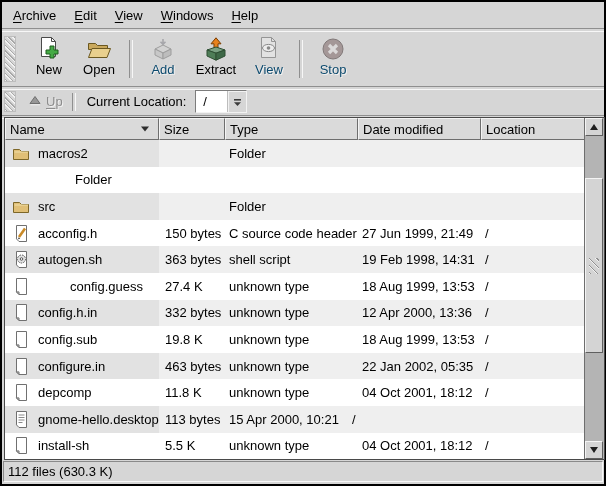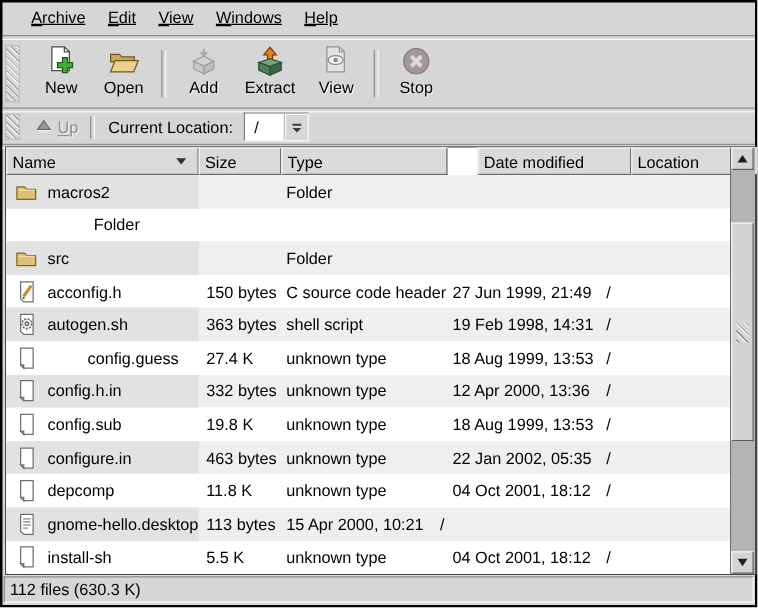--- a/index.html
+++ b/index.html
@@ -4,33 +4,33 @@
 <style>
   html,body{margin:0;padding:0;}
   body{width:606px;height:486px;font-family:"Liberation Sans","DejaVu Sans",sans-serif;font-size:13px;color:#000;-webkit-font-smoothing:antialiased;}
   #window{position:relative;width:606px;height:486px;background:#000;overflow:hidden;}
   #content{position:absolute;inset:2px;background:#d6d6d6;}
 
   
   .groove{position:absolute;left:0;right:0;height:2px;border-top:1px solid #8f8f8f;border-bottom:1px solid #f7f7f7;}
 
   
-  #menubar{position:absolute;top:0;left:0;right:0;height:26px;display:flex;padding-left:14px;text-decoration:underline;}
+  #menubar{position:absolute;top:0;left:0;right:0;height:26px;display:flex;align-items:center;padding-left:2px;}
   .menu-item{padding:4px 9px;cursor:default;}
   .ul{text-decoration:underline;text-underline-offset:2px;}
 
   
   #toolbar{position:absolute;top:29px;left:0;right:0;height:55px;display:flex;align-items:center;}
   .drag-handle{width:10px;height:44px;margin-left:2px;background:repeating-linear-gradient(45deg,#f2f2f2 0 1px,#a8a8a8 1px 2px,#d6d6d6 2px 4px);border:1px solid #bdbdbd;}
   #toolbar .drag-handle{margin-right:8px;}
   .tb-btn{width:50px;height:48px;display:flex;flex-direction:column;align-items:center;justify-content:flex-start;padding-top:1px;}
   .tb-btn.wide{width:56px;}
   .tb-icon{height:27px;display:flex;align-items:center;justify-content:center;}
   .tb-label{font-size:13px;line-height:16px;}
-  .tb-btn.disabled .tb-label{color:#000000;text-shadow:1px 1px 0 #f2f2f2;}
+  .tb-btn.disabled .tb-label{color:#0c4a6e;text-shadow:1px 1px 0 #f2f2f2;}
   .tb-btn.disabled .tb-icon{filter:grayscale(75%) opacity(.55);}
   .tb-sep{width:2px;height:38px;margin:0 5px;border-left:1px solid #8f8f8f;border-right:1px solid #f7f7f7;}
 
   
   #locationbar{position:absolute;top:86px;left:0;right:0;height:27px;display:flex;align-items:center;}
   #locationbar .drag-handle{height:19px;margin-right:6px;}
   #up-button{display:flex;align-items:center;gap:5px;padding:2px 7px;color:#8d8d8d;text-shadow:1px 1px 0 #f2f2f2;}
   .loc-sep{width:2px;height:18px;margin:0 2px;border-left:1px solid #8f8f8f;border-right:1px solid #f7f7f7;}
   #loc-label{margin-left:9px;}
   #location-combo{margin-left:9px;display:flex;height:21px;border:1px solid #7c7c7c;border-right-color:#f2f2f2;border-bottom-color:#f2f2f2;background:#fff;}
@@ -186,21 +186,21 @@
                 <path d="M1 1.5 H9 L5 6.5 Z" fill="#2e2e2e"></path>
               </svg>
             </span>
           </div>
           <div class="hcell" style="width: 66px;">
             <span>Size</span>
           </div>
           <div class="hcell" style="width: 133px;">
             <span>Type</span>
           </div>
-          <div class="hcell" style="width: 123px; margin-left: 24px;">
+          <div class="hcell" style="width: 123px;">
             <span>Date modified</span>
           </div>
           <div class="hcell" style="width: 106px;">
             <span>Location</span>
           </div>
         </div>
       <div id="table-body">
           <div class="row odd">
             <div class="cell c-name" style="width: 154px;">
               <span class="file-icon">

